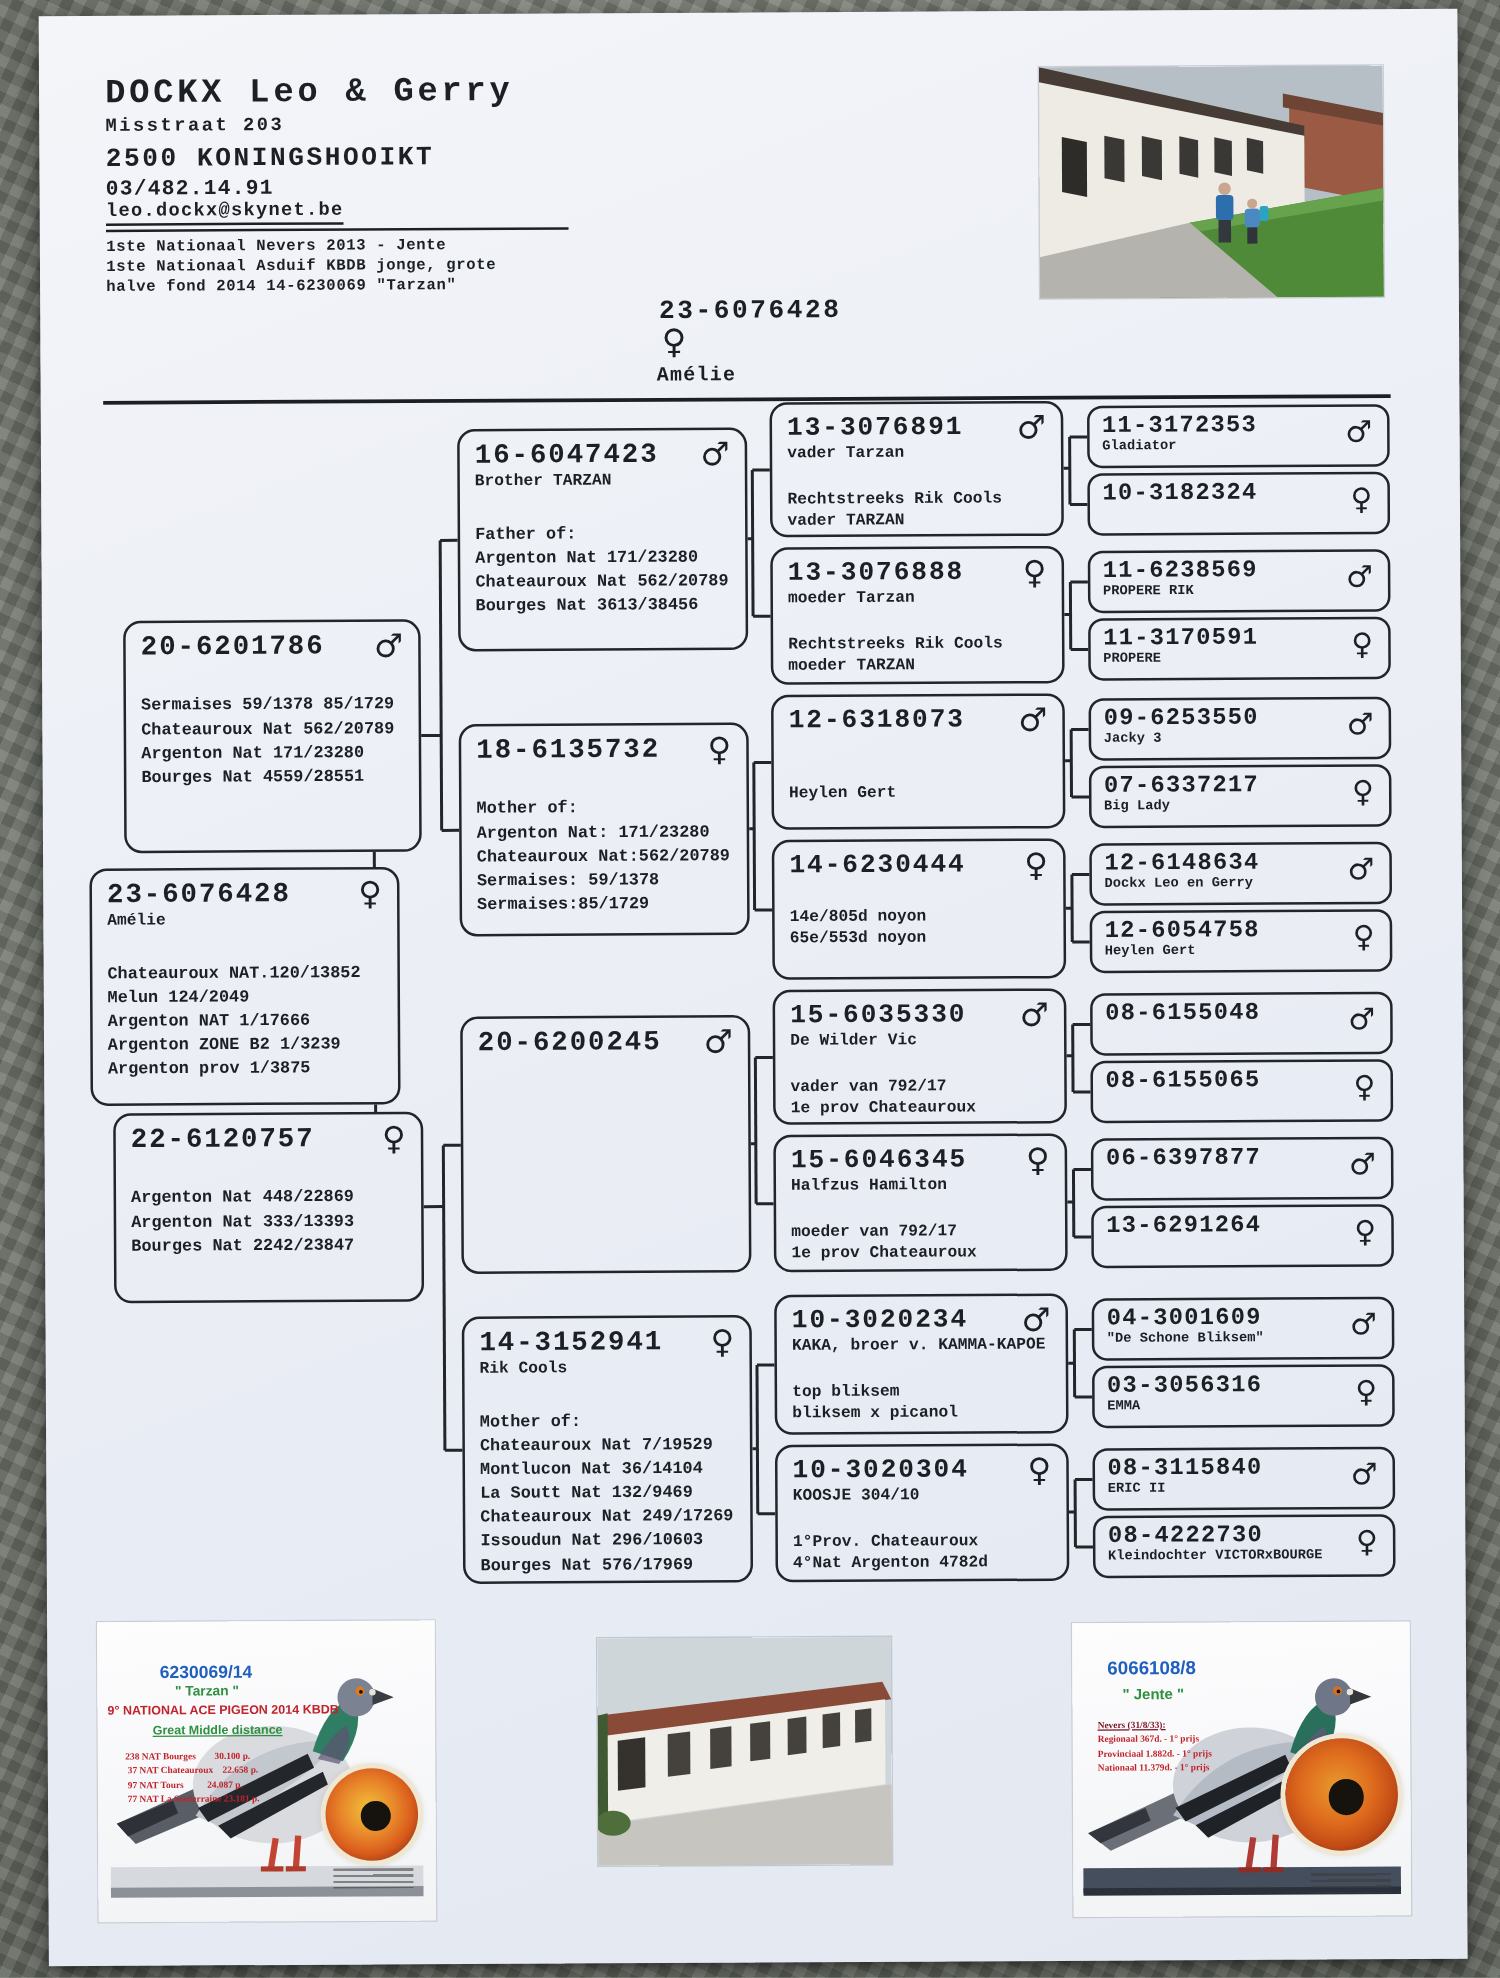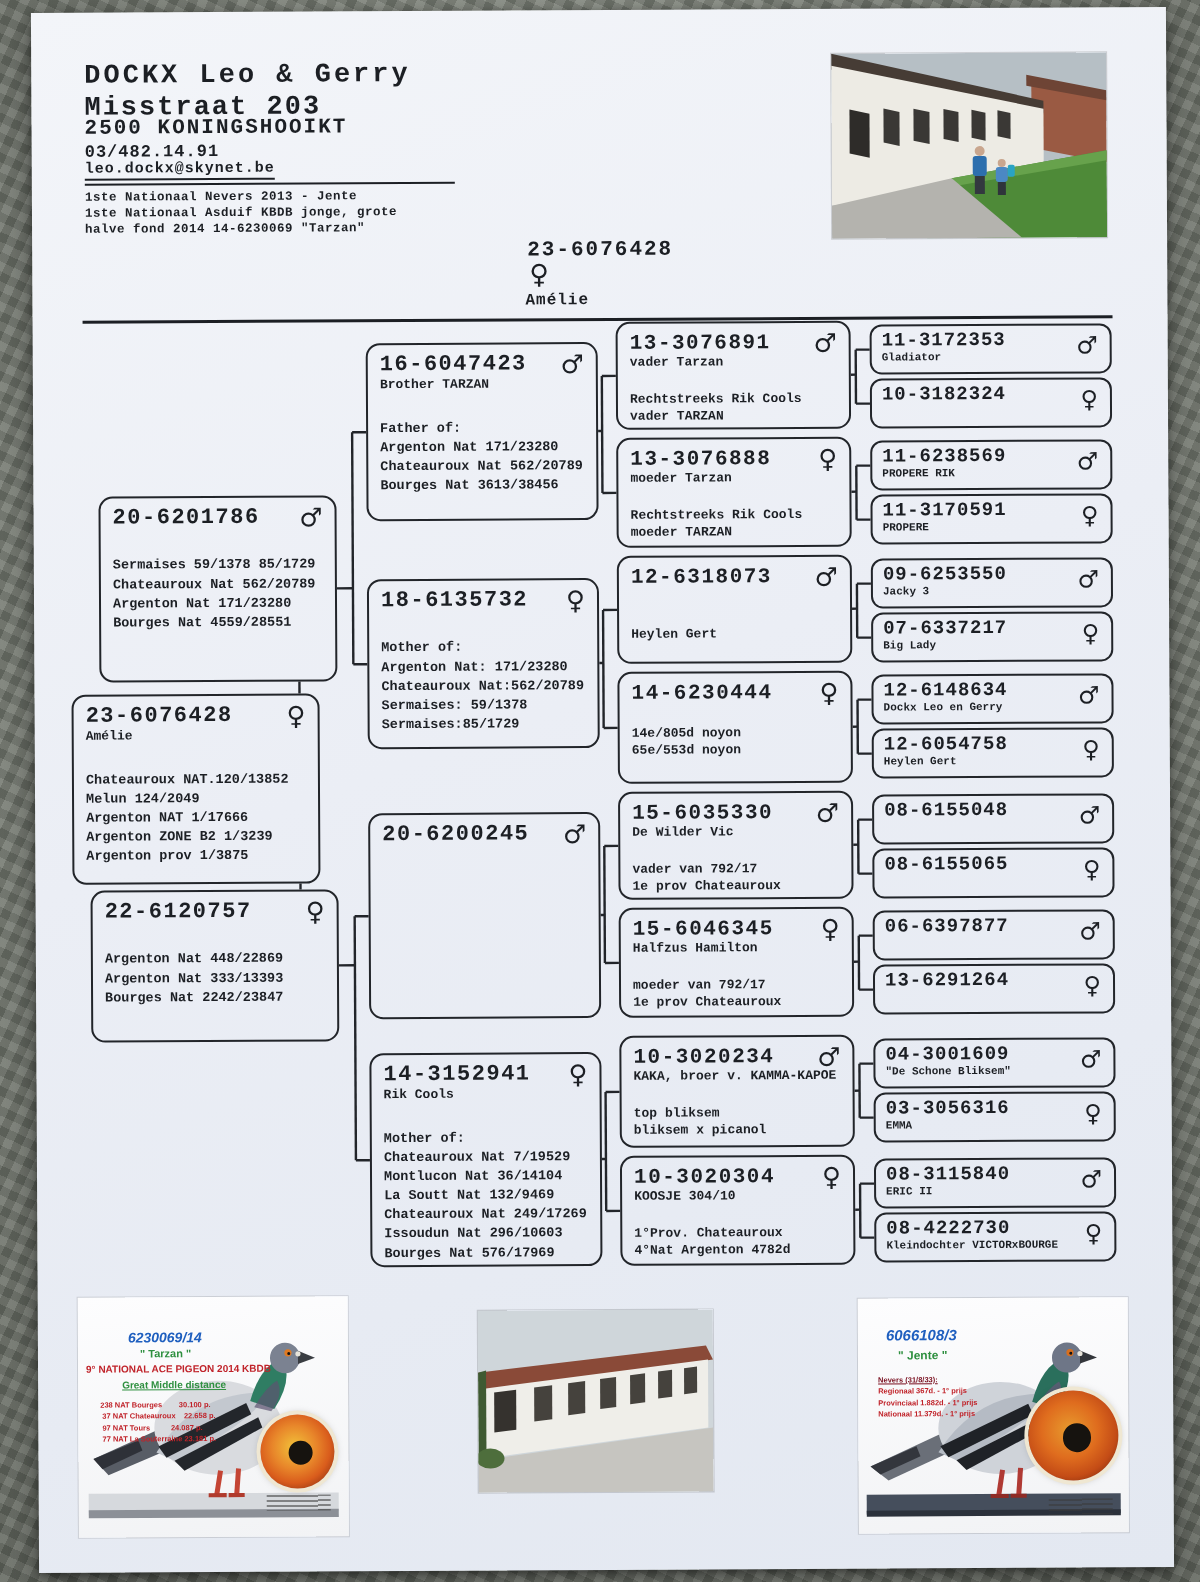--- a/index.html
+++ b/index.html
@@ -14,21 +14,21 @@
   }
   .paper{
     position:absolute;left:35px;top:10px;width:1135px;height:1560px;
     background:linear-gradient(160deg,#f3f5f9 0%,#ebeef5 45%,#e3e8f1 100%);
     box-shadow:0 10px 28px rgba(0,0,0,.45), 0 2px 6px rgba(0,0,0,.3);
     transform:rotate(-0.3deg);
     color:#1c1f24;
   }
   
   .owner-name{position:absolute;left:53px;top:48px;font-size:27px;font-weight:bold;letter-spacing:3px;}
-  .addr1{position:absolute;left:53px;top:80px;font-size:27px;font-weight:bold;letter-spacing:2px;}
+  .addr1{position:absolute;left:53px;top:80px;font-size:15px;font-weight:bold;letter-spacing:2px;}
   .addr2{position:absolute;left:53px;top:104px;font-size:21px;font-weight:bold;letter-spacing:2px;}
   .phone{position:absolute;left:53px;top:130px;font-size:17px;font-weight:bold;letter-spacing:1px;}
   .email{position:absolute;left:53px;top:148px;font-size:15px;font-weight:bold;letter-spacing:1px;border-bottom:2px solid #1c1f24;padding-bottom:1px;}
   .header-rule{position:absolute;left:53px;top:171px;width:370px;height:2px;background:#1c1f24;}
   .ach{position:absolute;left:53px;font-size:12.5px;font-weight:bold;letter-spacing:.5px;}
   .ach0{top:178px}.ach1{top:194px}.ach2{top:210px}
   
   .loft-photo{position:absolute;left:800px;top:45px;width:275px;height:185px;box-shadow:0 0 0 1px rgba(0,0,0,.15);}
   
   .subject-ring{position:absolute;left:495px;top:228px;font-size:21px;font-weight:bold;letter-spacing:2px;}
@@ -48,25 +48,25 @@
   .box.small{padding:4px 10px;border-radius:12px;}
   .box.small .ring{font-size:19px;letter-spacing:1px;}
   .box.small .bname{font-size:11px;}
   .box.small .sex{top:8px;font-size:24px;}
   
   .card{position:absolute;background:linear-gradient(175deg,#fdfdfe,#f2f3f5);box-shadow:0 0 0 1px rgba(0,0,0,.12);overflow:hidden;}
   .card-left{left:40px;top:1285px;width:270px;height:240px;}
   .card-right{left:820px;top:1290px;width:270px;height:235px;}
   .center-photo{position:absolute;left:440px;top:1300px;width:235px;height:182px;box-shadow:0 0 0 1px rgba(0,0,0,.15);}
   .card .pigeon-svg{position:absolute;left:0;top:0;width:100%;height:100%;}
-  .card-ring{position:absolute;font-weight:bold;color:#1f5fbf;font-family:"Liberation Sans",sans-serif;font-style:italic;}
+  .card-ring{position:absolute;font-weight:bold;color:#1f5fbf;font-family:"Liberation Sans",sans-serif;}
   .card-name{position:absolute;font-weight:bold;color:#2f9040;font-family:"Liberation Sans",sans-serif;}
   .card-title1{position:absolute;font-weight:bold;color:#c0232a;font-family:"Liberation Sans",sans-serif;}
   .card-title2{position:absolute;font-weight:bold;color:#2f9040;font-family:"Liberation Sans",sans-serif;text-decoration:underline;}
-  .card-results{position:absolute;color:#c0232a;font-weight:bold;font-family:Liberation Sans, sans-serif;white-space:pre;line-height:1.5;}
+  .card-results{position:absolute;color:#c0232a;font-weight:bold;font-family:Liberation Serif, serif;white-space:pre;line-height:1.5;}
   .results-header{color:#7a1020;text-decoration:underline;display:block;}
   .eye{position:absolute;border-radius:50%;
     background:radial-gradient(circle at 46% 44%, #f2c23a 0%, #e8862a 38%, #d95c1c 62%, #9c3a14 82%, #5e230e 100%);
     box-shadow:0 0 0 4px #efe7d2, 0 0 8px rgba(0,0,0,.35);}
   .eye .pupil{position:absolute;left:54%;top:52%;width:32%;height:32%;border-radius:50%;background:#16130f;transform:translate(-50%,-50%);}
   .eye-left{right:14px;bottom:48px;width:74px;height:74px;}
   .eye-right{right:10px;bottom:52px;width:90px;height:90px;
     background:radial-gradient(circle at 46% 44%, #e89b2e 0%, #df6c1e 40%, #c44c16 66%, #87300f 85%, #4e1d08 100%);}
   .fine-print{position:absolute;width:64px;height:16px;opacity:.55;
     background:repeating-linear-gradient(#3a3a3a 0 2px, transparent 2px 5px);}
@@ -473,21 +473,21 @@
       <path d="M178,110 Q190,90 201,84 Q208,98 195,114 Z" fill="#655a78" opacity="0.75"></path>
       <circle cx="209" cy="60" r="15" fill="#6e7687"></circle>
       <polygon points="222,53 239,60 222,66" fill="#33363b"></polygon>
       <circle cx="222" cy="56" r="2.6" fill="#e8e4da"></circle>
       <circle cx="212" cy="55" r="3.6" fill="#d86f1e"></circle>
       <circle cx="212.8" cy="55.6" r="1.5" fill="#111"></circle>
       <path d="M144,172 L140,198" stroke="#b03a34" stroke-width="5" fill="none"></path>
       <path d="M162,170 L160,198" stroke="#b03a34" stroke-width="5" fill="none"></path>
       <path d="M132,198 L150,198 M152,198 L168,198" stroke="#8f2c26" stroke-width="4" fill="none"></path>
     </svg>
-    <div class="card-ring" style="left:28px;top:28px;font-size:15px;">6066108/3</div>
+    <div class="card-ring" style="left:28px;top:28px;font-size:15px;">6066108/8</div>
     <div class="card-name" style="left:40px;top:50px;font-size:12px;">" Jente "</div>
     <div class="card-results" style="left:20px;top:76px;font-size:7.5px;"><span class="results-header">Nevers (31/8/33):</span><span>Regionaal 367d. - 1° prijs</span>
 <span>Provinciaal 1.882d. - 1° prijs</span>
 <span>Nationaal 11.379d. - 1° prijs</span></div>
     <div class="eye eye-right">
         <div class="pupil"></div>
       </div>
     <div class="fine-print" style="right:16px;bottom:18px;"></div>
   </div>
 

